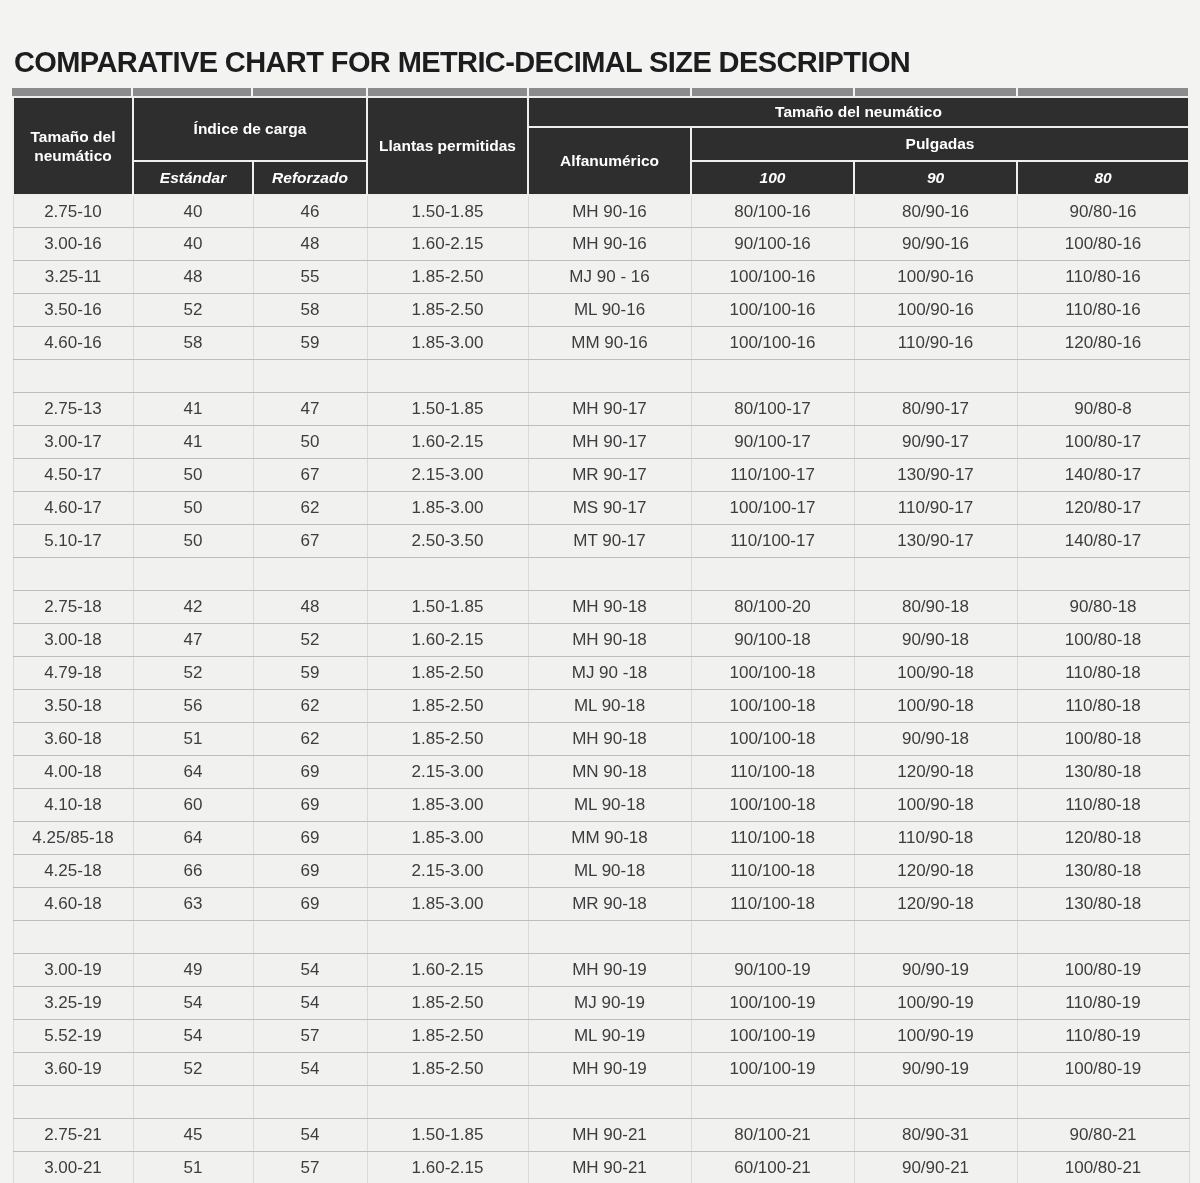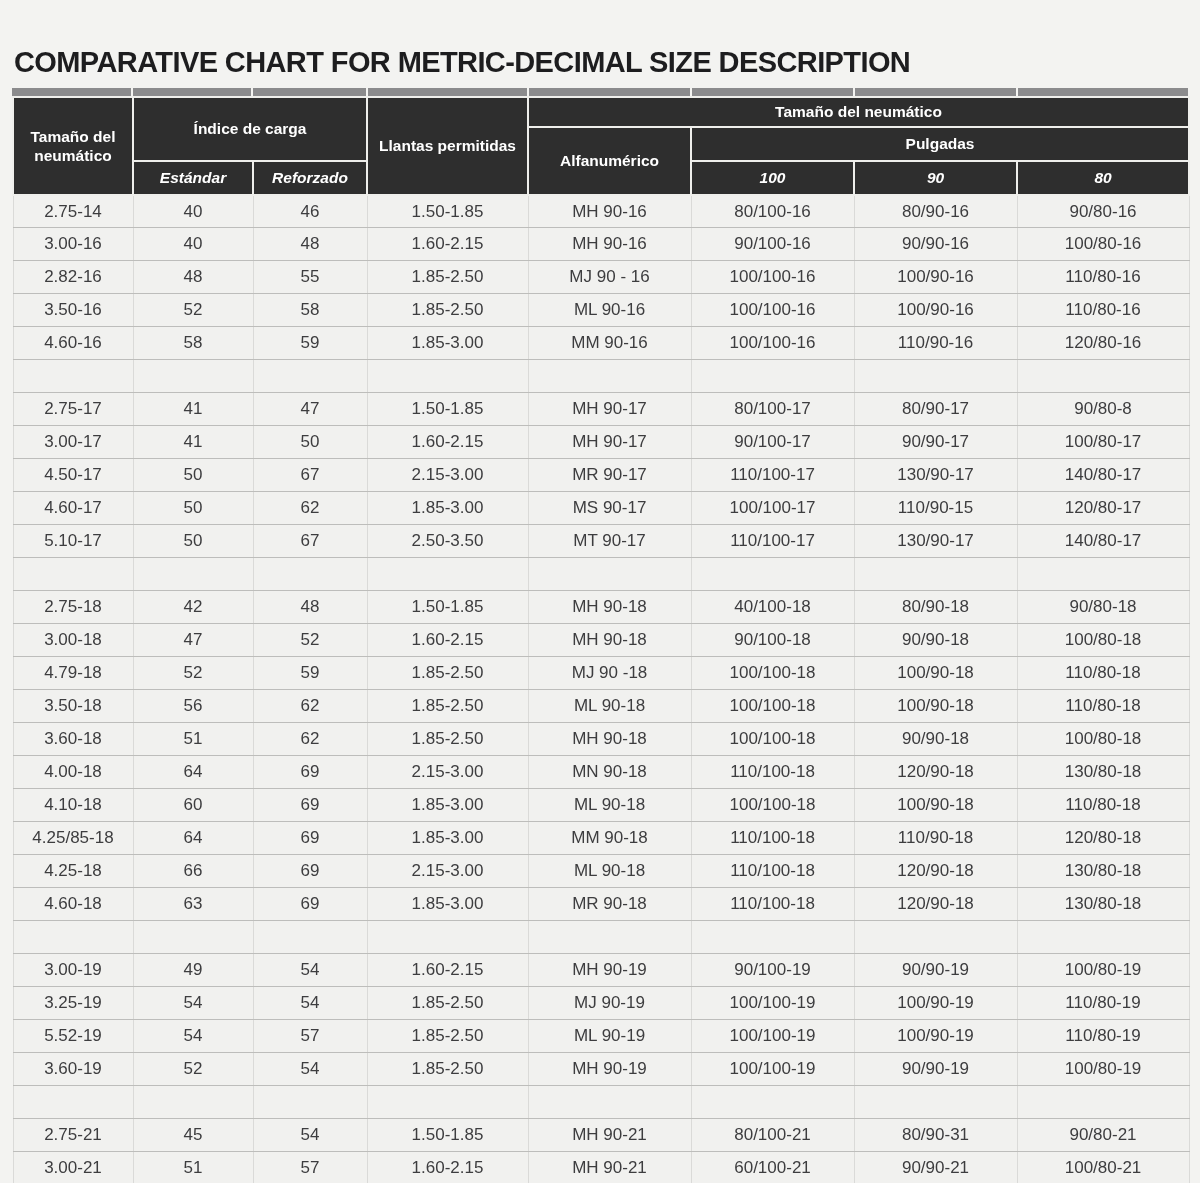--- a/index.html
+++ b/index.html
@@ -124,41 +124,41 @@
         <tr class="hrow-3">
           <th>Estándar</th>
           <th>Reforzado</th>
           <th>100</th>
           <th>90</th>
           <th>80</th>
         </tr>
       </thead>
       <tbody>
           <tr>
-            <td>2.75-14</td>
+            <td>2.75-10</td>
             <td>40</td>
             <td>46</td>
             <td>1.50-1.85</td>
             <td>MH 90-16</td>
             <td>80/100-16</td>
             <td>80/90-16</td>
             <td>90/80-16</td>
           </tr>
           <tr>
             <td>3.00-16</td>
             <td>40</td>
             <td>48</td>
             <td>1.60-2.15</td>
             <td>MH 90-16</td>
             <td>90/100-16</td>
             <td>90/90-16</td>
             <td>100/80-16</td>
           </tr>
           <tr>
-            <td>2.82-16</td>
+            <td>3.25-11</td>
             <td>48</td>
             <td>55</td>
             <td>1.85-2.50</td>
             <td>MJ 90 - 16</td>
             <td>100/100-16</td>
             <td>100/90-16</td>
             <td>110/80-16</td>
           </tr>
           <tr>
             <td>3.50-16</td>
@@ -184,21 +184,21 @@
             <td></td>
             <td></td>
             <td></td>
             <td></td>
             <td></td>
             <td></td>
             <td></td>
             <td></td>
           </tr>
           <tr>
-            <td>2.75-17</td>
+            <td>2.75-13</td>
             <td>41</td>
             <td>47</td>
             <td>1.50-1.85</td>
             <td>MH 90-17</td>
             <td>80/100-17</td>
             <td>80/90-17</td>
             <td>90/80-8</td>
           </tr>
           <tr>
             <td>3.00-17</td>
@@ -220,21 +220,21 @@
             <td>130/90-17</td>
             <td>140/80-17</td>
           </tr>
           <tr>
             <td>4.60-17</td>
             <td>50</td>
             <td>62</td>
             <td>1.85-3.00</td>
             <td>MS 90-17</td>
             <td>100/100-17</td>
-            <td>110/90-15</td>
+            <td>110/90-17</td>
             <td>120/80-17</td>
           </tr>
           <tr>
             <td>5.10-17</td>
             <td>50</td>
             <td>67</td>
             <td>2.50-3.50</td>
             <td>MT 90-17</td>
             <td>110/100-17</td>
             <td>130/90-17</td>
@@ -249,21 +249,21 @@
             <td></td>
             <td></td>
             <td></td>
           </tr>
           <tr>
             <td>2.75-18</td>
             <td>42</td>
             <td>48</td>
             <td>1.50-1.85</td>
             <td>MH 90-18</td>
-            <td>40/100-18</td>
+            <td>80/100-20</td>
             <td>80/90-18</td>
             <td>90/80-18</td>
           </tr>
           <tr>
             <td>3.00-18</td>
             <td>47</td>
             <td>52</td>
             <td>1.60-2.15</td>
             <td>MH 90-18</td>
             <td>90/100-18</td>

